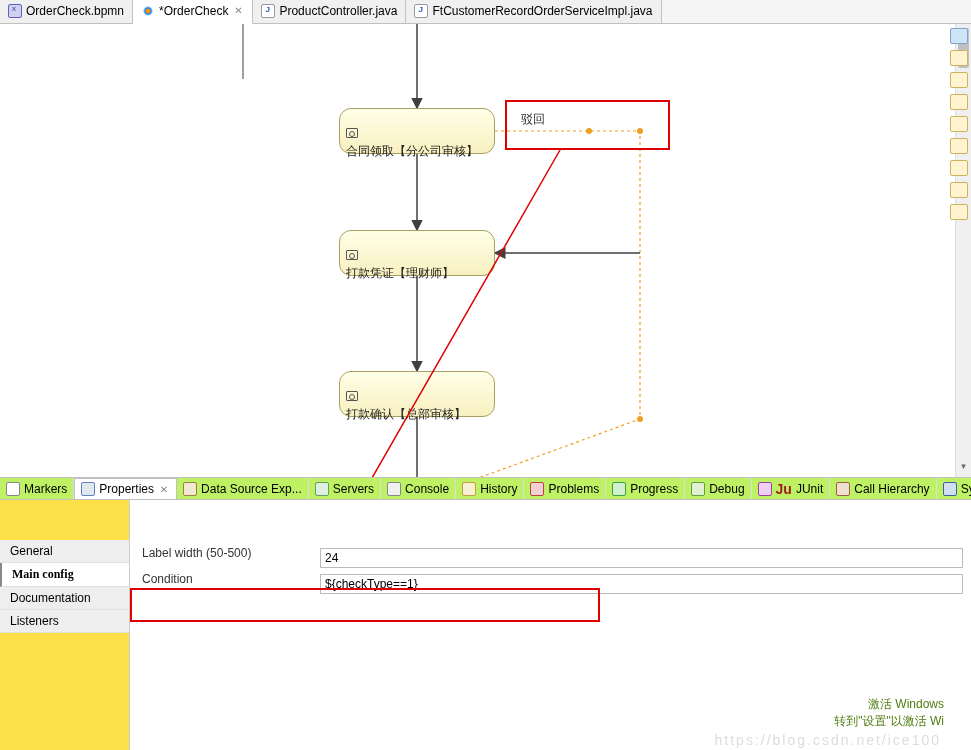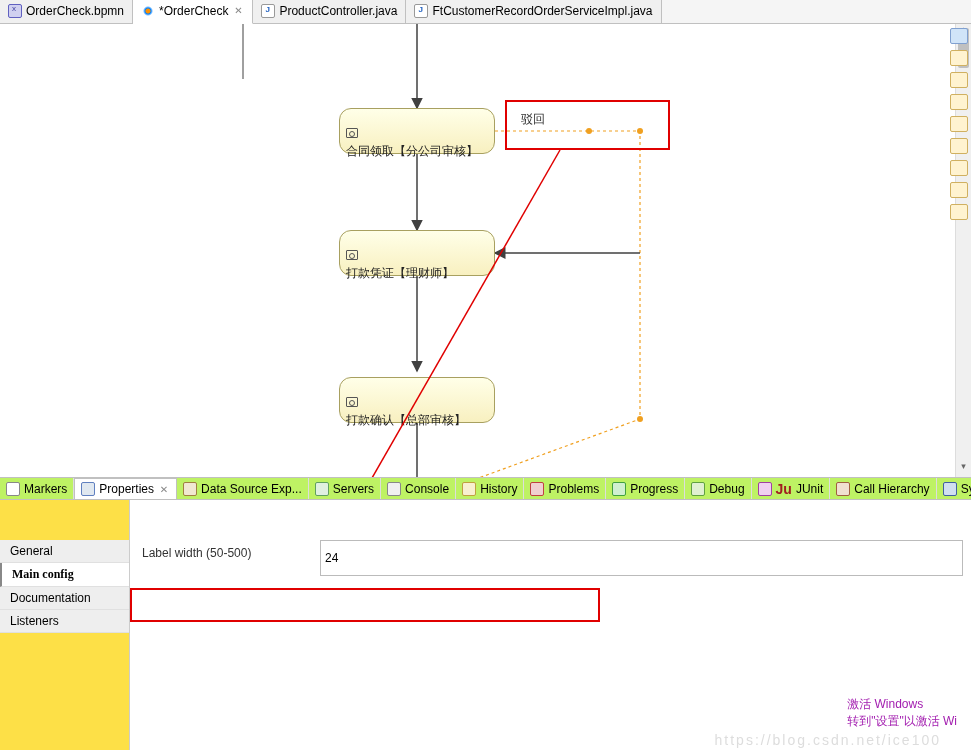--- a/index.html
+++ b/index.html
@@ -60,24 +60,24 @@
 .vi-sync{background:#d0e0f0; border:1px solid #4060a0;}
 
 
 .props-body{ display:flex; height:250px; background:#fff; }
 .props-side{ width:130px; border-right:1px solid #ccc; background:#fde047; padding-top:40px;}
 .side-item{ padding:4px 10px; border-bottom:1px solid #e0e0e0; cursor:pointer; background:#eee;}
 .side-item.sel{ background:#fff; font-weight:bold; border-left:2px solid #888;font-family:Liberation Serif, serif;}
 .props-fields{ flex:1; padding:0; position:relative;}
 .field-row{ display:flex; align-items:center; height:26px; }
 .field-label{ width:190px; padding-left:12px; color:#333;}
-.field-input{ flex:1; height:36px; border:1px solid #bbb; padding:0 4px; font-size:12px; margin-right:8px;margin-top:9px;}
+.field-input{ flex:1; height:20px; border:1px solid #bbb; padding:0 4px; font-size:12px; margin-right:8px;margin-top:9px;}
 .props-top-gap{height:40px;}
 
-.watermark{ position:absolute; right:14px; bottom:20px; color:#a21caf; font-size:18px; pointer-events:none;}
+.watermark{ position:absolute; right:27px; bottom:20px; color:#4d7c0f; text-align:right; font-size:18px; pointer-events:none;}
 .watermark .sub{font-size:12px;}
 .blog-wm{position:absolute; right:30px; bottom:2px; color:#ddd; font-size:14px; letter-spacing:2px; pointer-events:none;}
 
 </style>
 </head>
 <body>
 
 <div class="editor-tabs">
   <div class="etab">
     <span class="etab-icon icon-xml"></span>
@@ -128,21 +128,21 @@
     </svg>
 
     <div class="task" style="left:339px; top:84px;">
       <span class="task-icon"></span>
       <div class="task-label">合同领取【分公司审核】</div>
     </div>
     <div class="task" style="left:339px; top:206px;">
       <span class="task-icon"></span>
       <div class="task-label">打款凭证【理财师】</div>
     </div>
-    <div class="task" style="left:339px; top:347px;margin-top:6px;">
+    <div class="task" style="left:339px; top:347px;">
       <span class="task-icon"></span>
       <div class="task-label">打款确认【总部审核】</div>
     </div>
 
     <div class="flow-label" style="left:521px; top:87px;">驳回</div>
 
     <div class="red-box" style="left:505px; top:76px; width:165px; height:50px;"></div>
 
     <svg class="red-arrow" style="left:0; top:0;" width="971" height="750">
       <defs>
@@ -231,20 +231,24 @@
     <div class="side-item sel">Main config</div>
     <div class="side-item">Documentation</div>
     <div class="side-item">Listeners</div>
   </div>
   <div class="props-fields">
     <div class="props-top-gap"></div>
     <div class="field-row">
       <div class="field-label">Label width (50-500)</div>
       <input class="field-input" value="24" style="">
     </div>
+    <div class="field-row">
+      <div class="field-label">Condition</div>
+      <input class="field-input" value="${checkType==1}" style="">
+    </div>
 
     <div class="red-box" style="left:0px; top:88px; width:470px; height:34px;"></div>
   </div>
 </div>
 
 <div class="watermark">
   <div>激活 Windows</div>
   <div class="sub">转到"设置"以激活 Wi</div>
 </div>
 <div class="blog-wm">https://blog.csdn.net/ice100</div>

